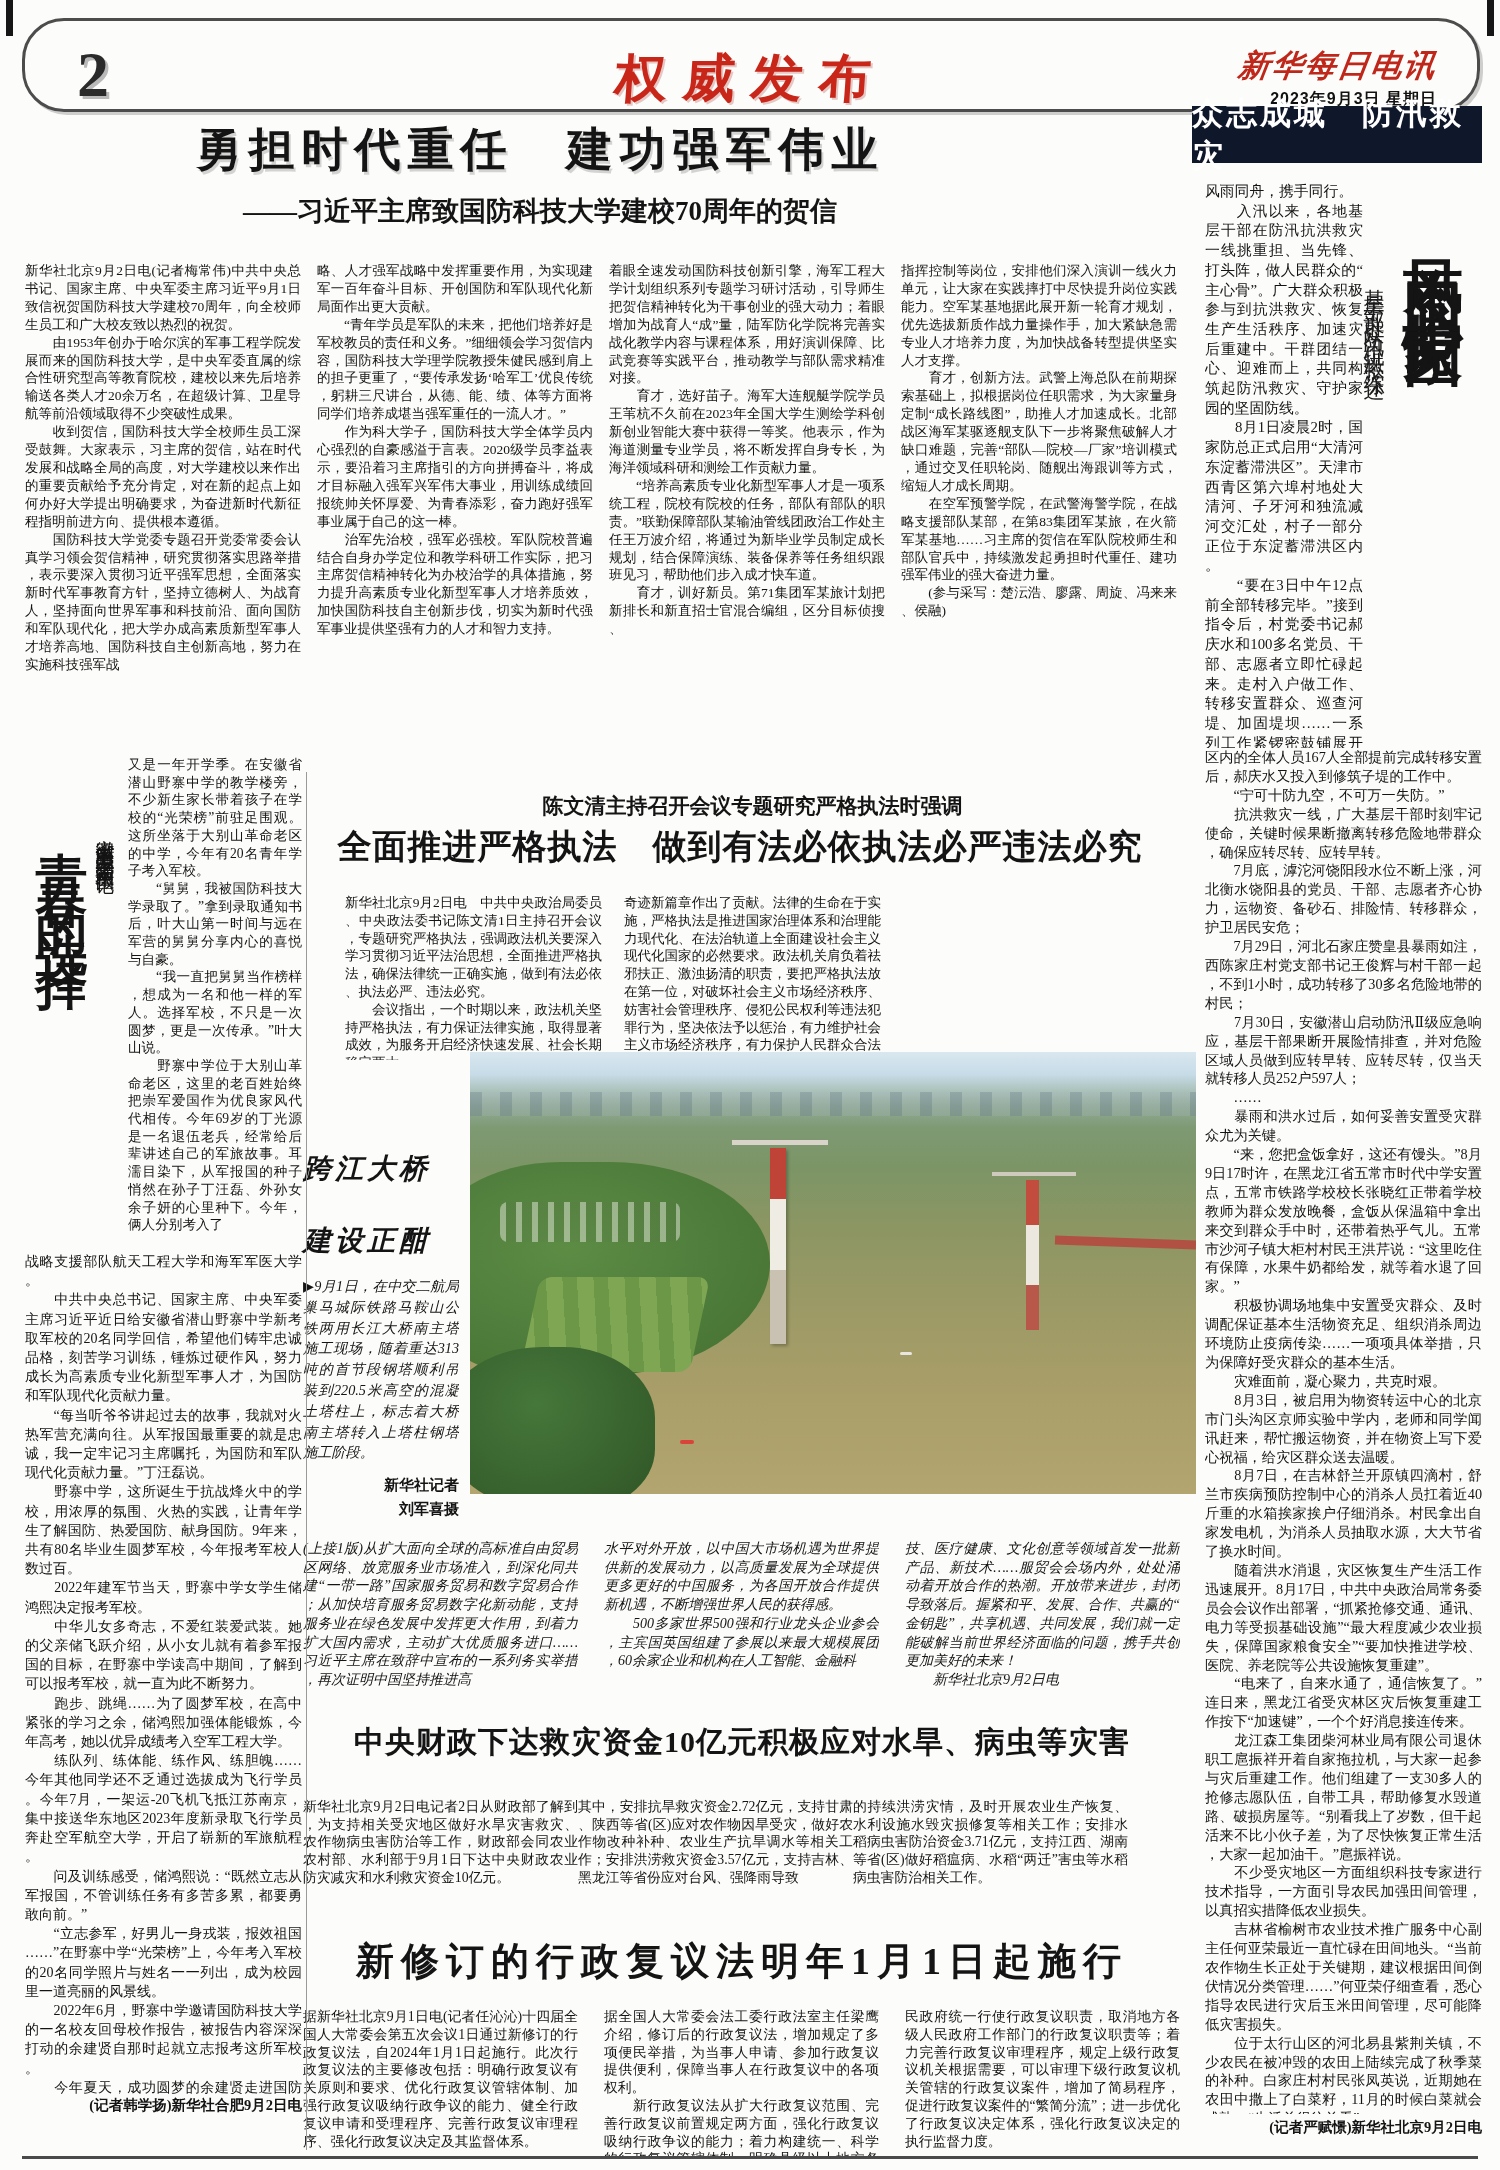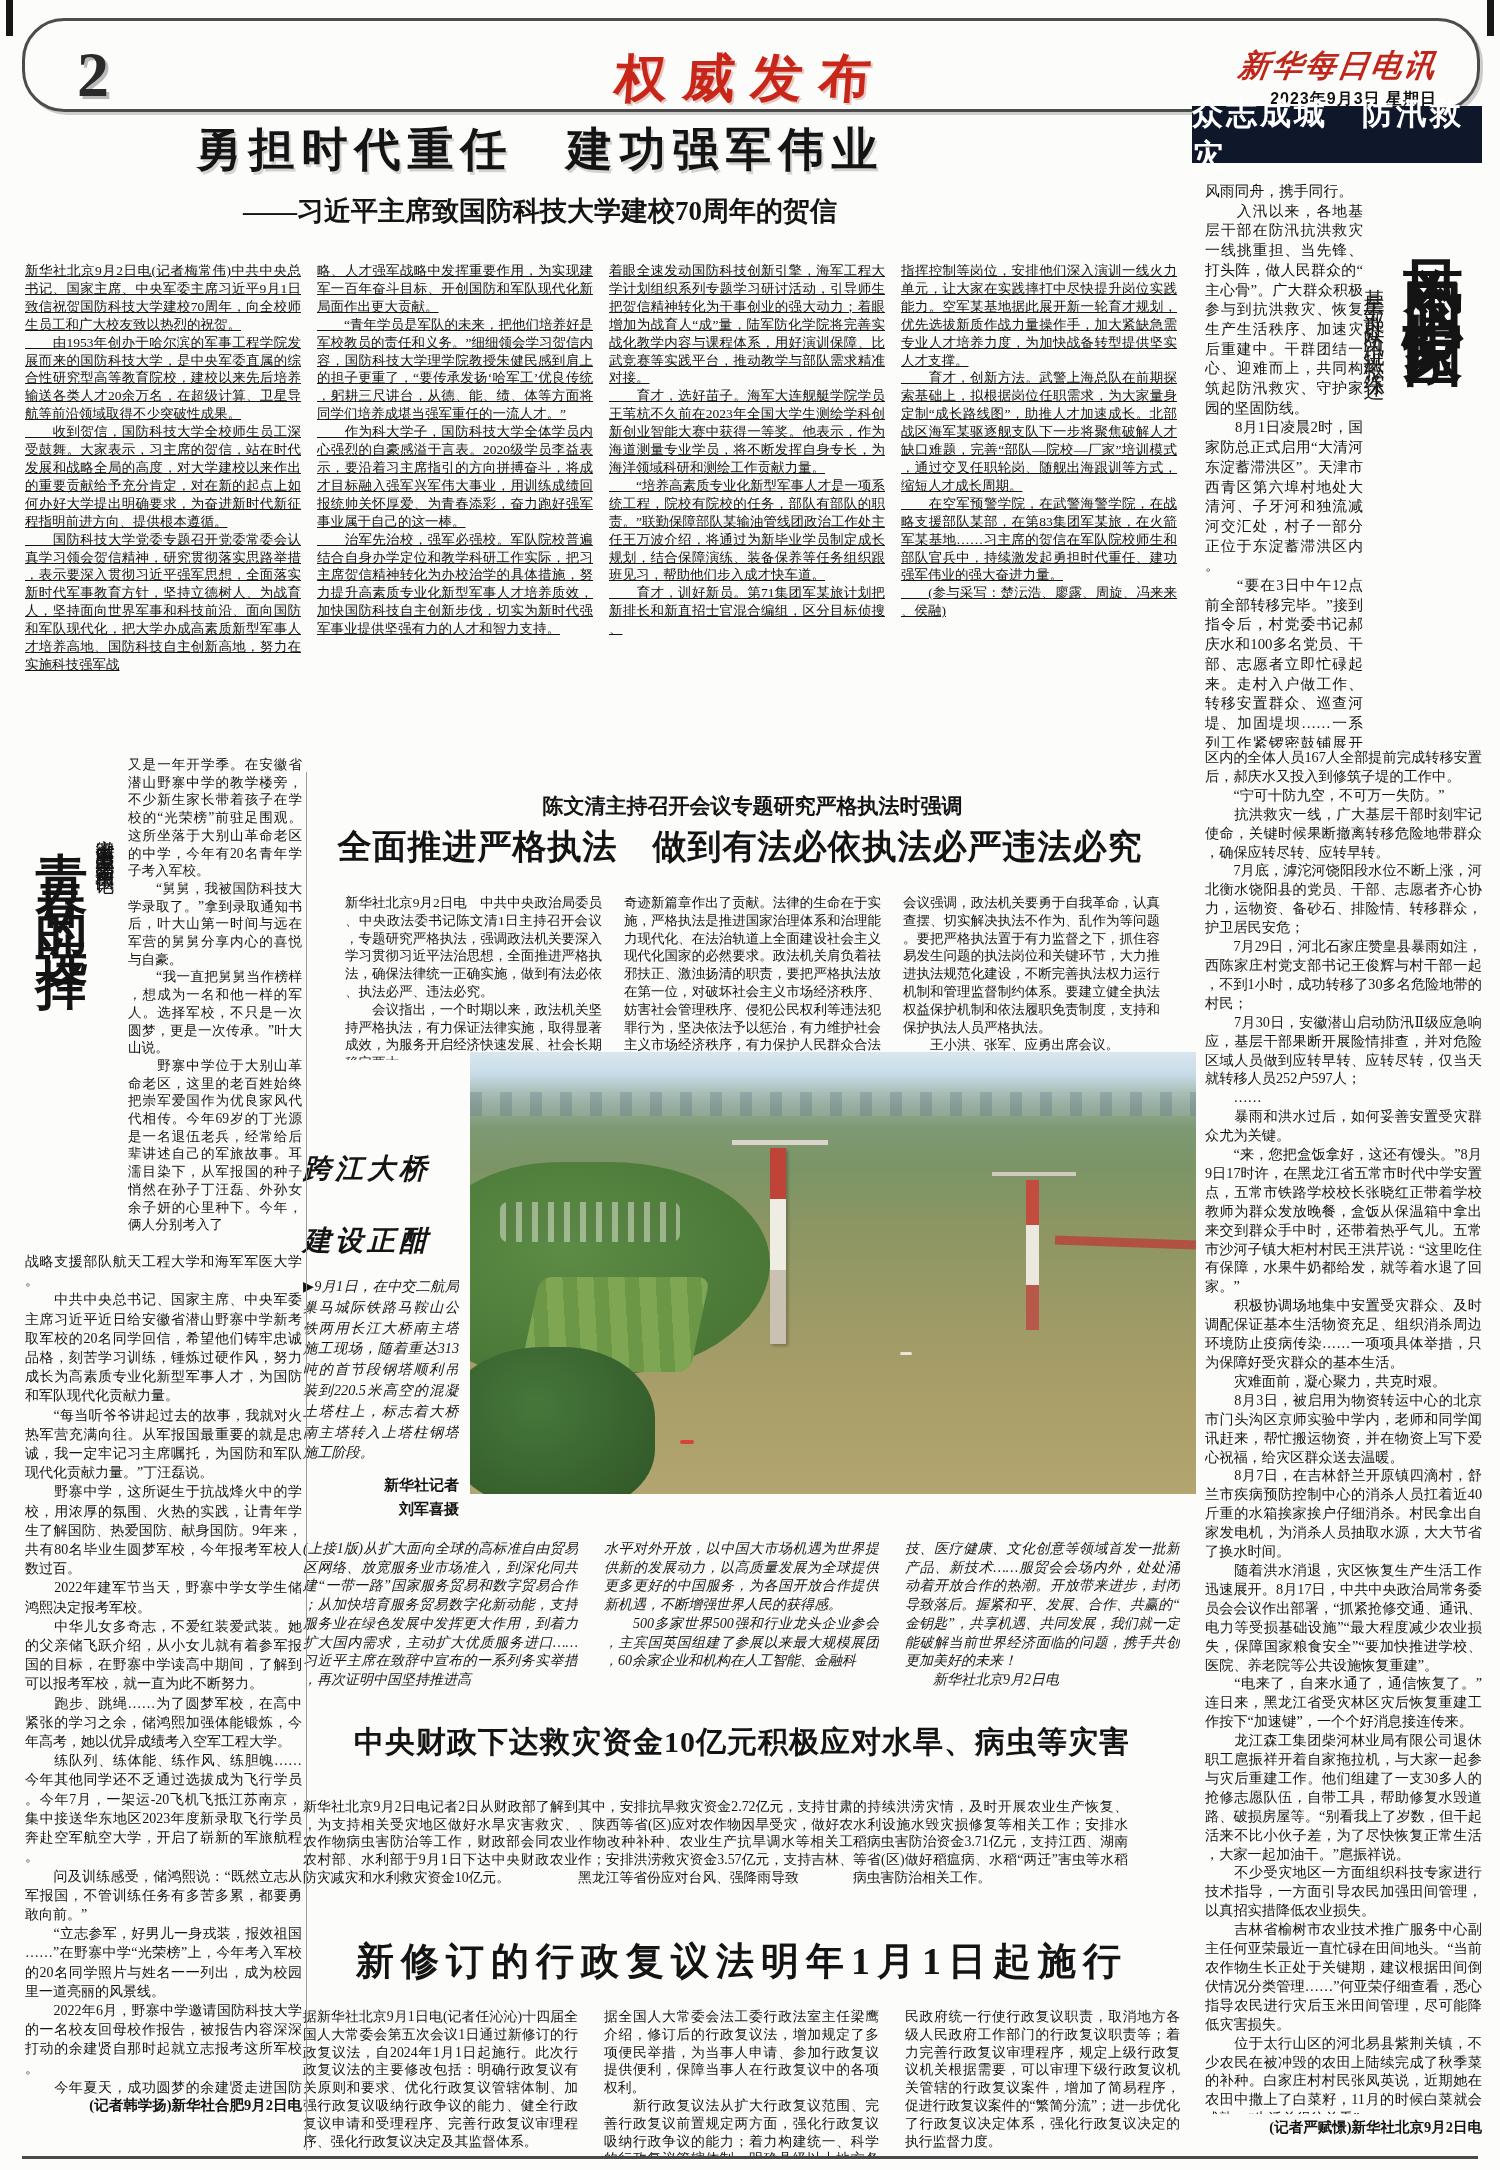--- a/index.html
+++ b/index.html
@@ -25,21 +25,21 @@
   .hd-mast .m1{font-size:31px;font-weight:900;font-style:italic;color:#bf271b;
                letter-spacing:2px;transform:skewX(-8deg);line-height:1.1;}
   .hd-mast .m2{font-size:16px;font-weight:700;color:#111;margin-top:6px;letter-spacing:1px;}
 
   
   .ld-head{left:25px;top:124px;width:1030px;text-align:center;}
   .ld-h1{font-size:46px;font-weight:900;letter-spacing:7px;line-height:1.15;
          text-shadow:2px 3px 0 rgba(0,0,0,.16);}
   .ld-s1{font-size:27px;font-weight:900;margin-top:16px;}
   .ld-s2{font-size:25px;font-weight:900;letter-spacing:7px;margin-top:10px;}
-  .ld-body{left:25px;top:262px;width:1152px;height:502px;display:flex;gap:16px;text-decoration:underline;}
+  .ld-body{left:25px;top:262px;width:1152px;height:502px;display:flex;gap:16px;}
   .ld-col{width:276px;height:502px;font-size:13.5px;line-height:17.9px;}
 
   
   .sb-banner{left:1192px;top:106px;width:290px;height:57px;background:#0f172a;
              color:#fff;font-weight:900;font-size:31px;letter-spacing:3px;
              display:flex;align-items:center;justify-content:center;}
   .sb-intro{left:1205px;top:182px;width:158px;height:566px;font-size:14.8px;line-height:19.7px;}
   .sb-subtt{left:1360px;top:272px;height:402px;font-size:21px;letter-spacing:7px;color:#1b1b1b;}
   .sb-head{left:1392px;top:212px;height:520px;font-size:60px;font-weight:900;letter-spacing:12px;}
   .sb-body{left:1205px;top:748px;width:277px;height:1366px;font-size:14.2px;line-height:18.9px;}
@@ -197,22 +197,20 @@
 　　今年夏天，成功圆梦的余建贤走进国防科技大学，看到“银河-Ⅰ”计算机模型在校史馆静静矗立，偌大的天河机房里各种指示灯不停闪烁，心中更加火热：“我一定刻苦学习训练，努力成为一名高素质专业化新型军事人才。”
 　　强军征途，使命如磐。余建贤、汪一凡、叶大山、储翔、程彦杰……20名青年学子的青春选择，必定不负青春。</div>
 <div class="abs yt-byline">(记者韩学扬)新华社合肥9月2日电</div>
 
 <div class="abs ch-kicker sans">陈文清主持召开会议专题研究严格执法时强调</div>
 <div class="abs ch-head">全面推进严格执法　做到有法必依执法必严违法必究</div>
 <div class="abs ch-body">
   <div class="ch-col txt">新华社北京9月2日电　中共中央政治局委员、中央政法委书记陈文清1日主持召开会议，专题研究严格执法，强调政法机关要深入学习贯彻习近平法治思想，全面推进严格执法，确保法律统一正确实施，做到有法必依、执法必严、违法必究。
 　　会议指出，一个时期以来，政法机关坚持严格执法，有力保证法律实施，取得显著成效，为服务开启经济快速发展、社会长期稳定两大</div>
   <div class="ch-col txt">奇迹新篇章作出了贡献。法律的生命在于实施，严格执法是推进国家治理体系和治理能力现代化、在法治轨道上全面建设社会主义现代化国家的必然要求。政法机关肩负着祛邪扶正、激浊扬清的职责，要把严格执法放在第一位，对破坏社会主义市场经济秩序、妨害社会管理秩序、侵犯公民权利等违法犯罪行为，坚决依法予以惩治，有力维护社会主义市场经济秩序，有力保护人民群众合法权益。</div>
-  <div class="ch-col txt">会议强调，政法机关要勇于自我革命，认真查摆、切实解决执法不作为、乱作为等问题。要把严格执法置于有力监督之下，抓住容易发生问题的执法岗位和关键环节，大力推进执法规范化建设，不断完善执法权力运行机制和管理监督制约体系。要建立健全执法权益保护机制和依法履职免责制度，支持和保护执法人员严格执法。
-　　王小洪、张军、应勇出席会议。</div>
 </div>
 
 <div class="abs cap-wrap">
   <div class="cap-t">跨江大桥</div>
   <div class="cap-t cap-t2">建设正酣</div>
   <div class="cap-txt txt">▶9月1日，在中交二航局巢马城际铁路马鞍山公铁两用长江大桥南主塔施工现场，随着重达313吨的首节段钢塔顺利吊装到220.5米高空的混凝土塔柱上，标志着大桥南主塔转入上塔柱钢塔施工阶段。</div>
   <div class="cap-credit">
     <div>新华社记者</div>
     <div>刘军喜摄</div>
   </div>

